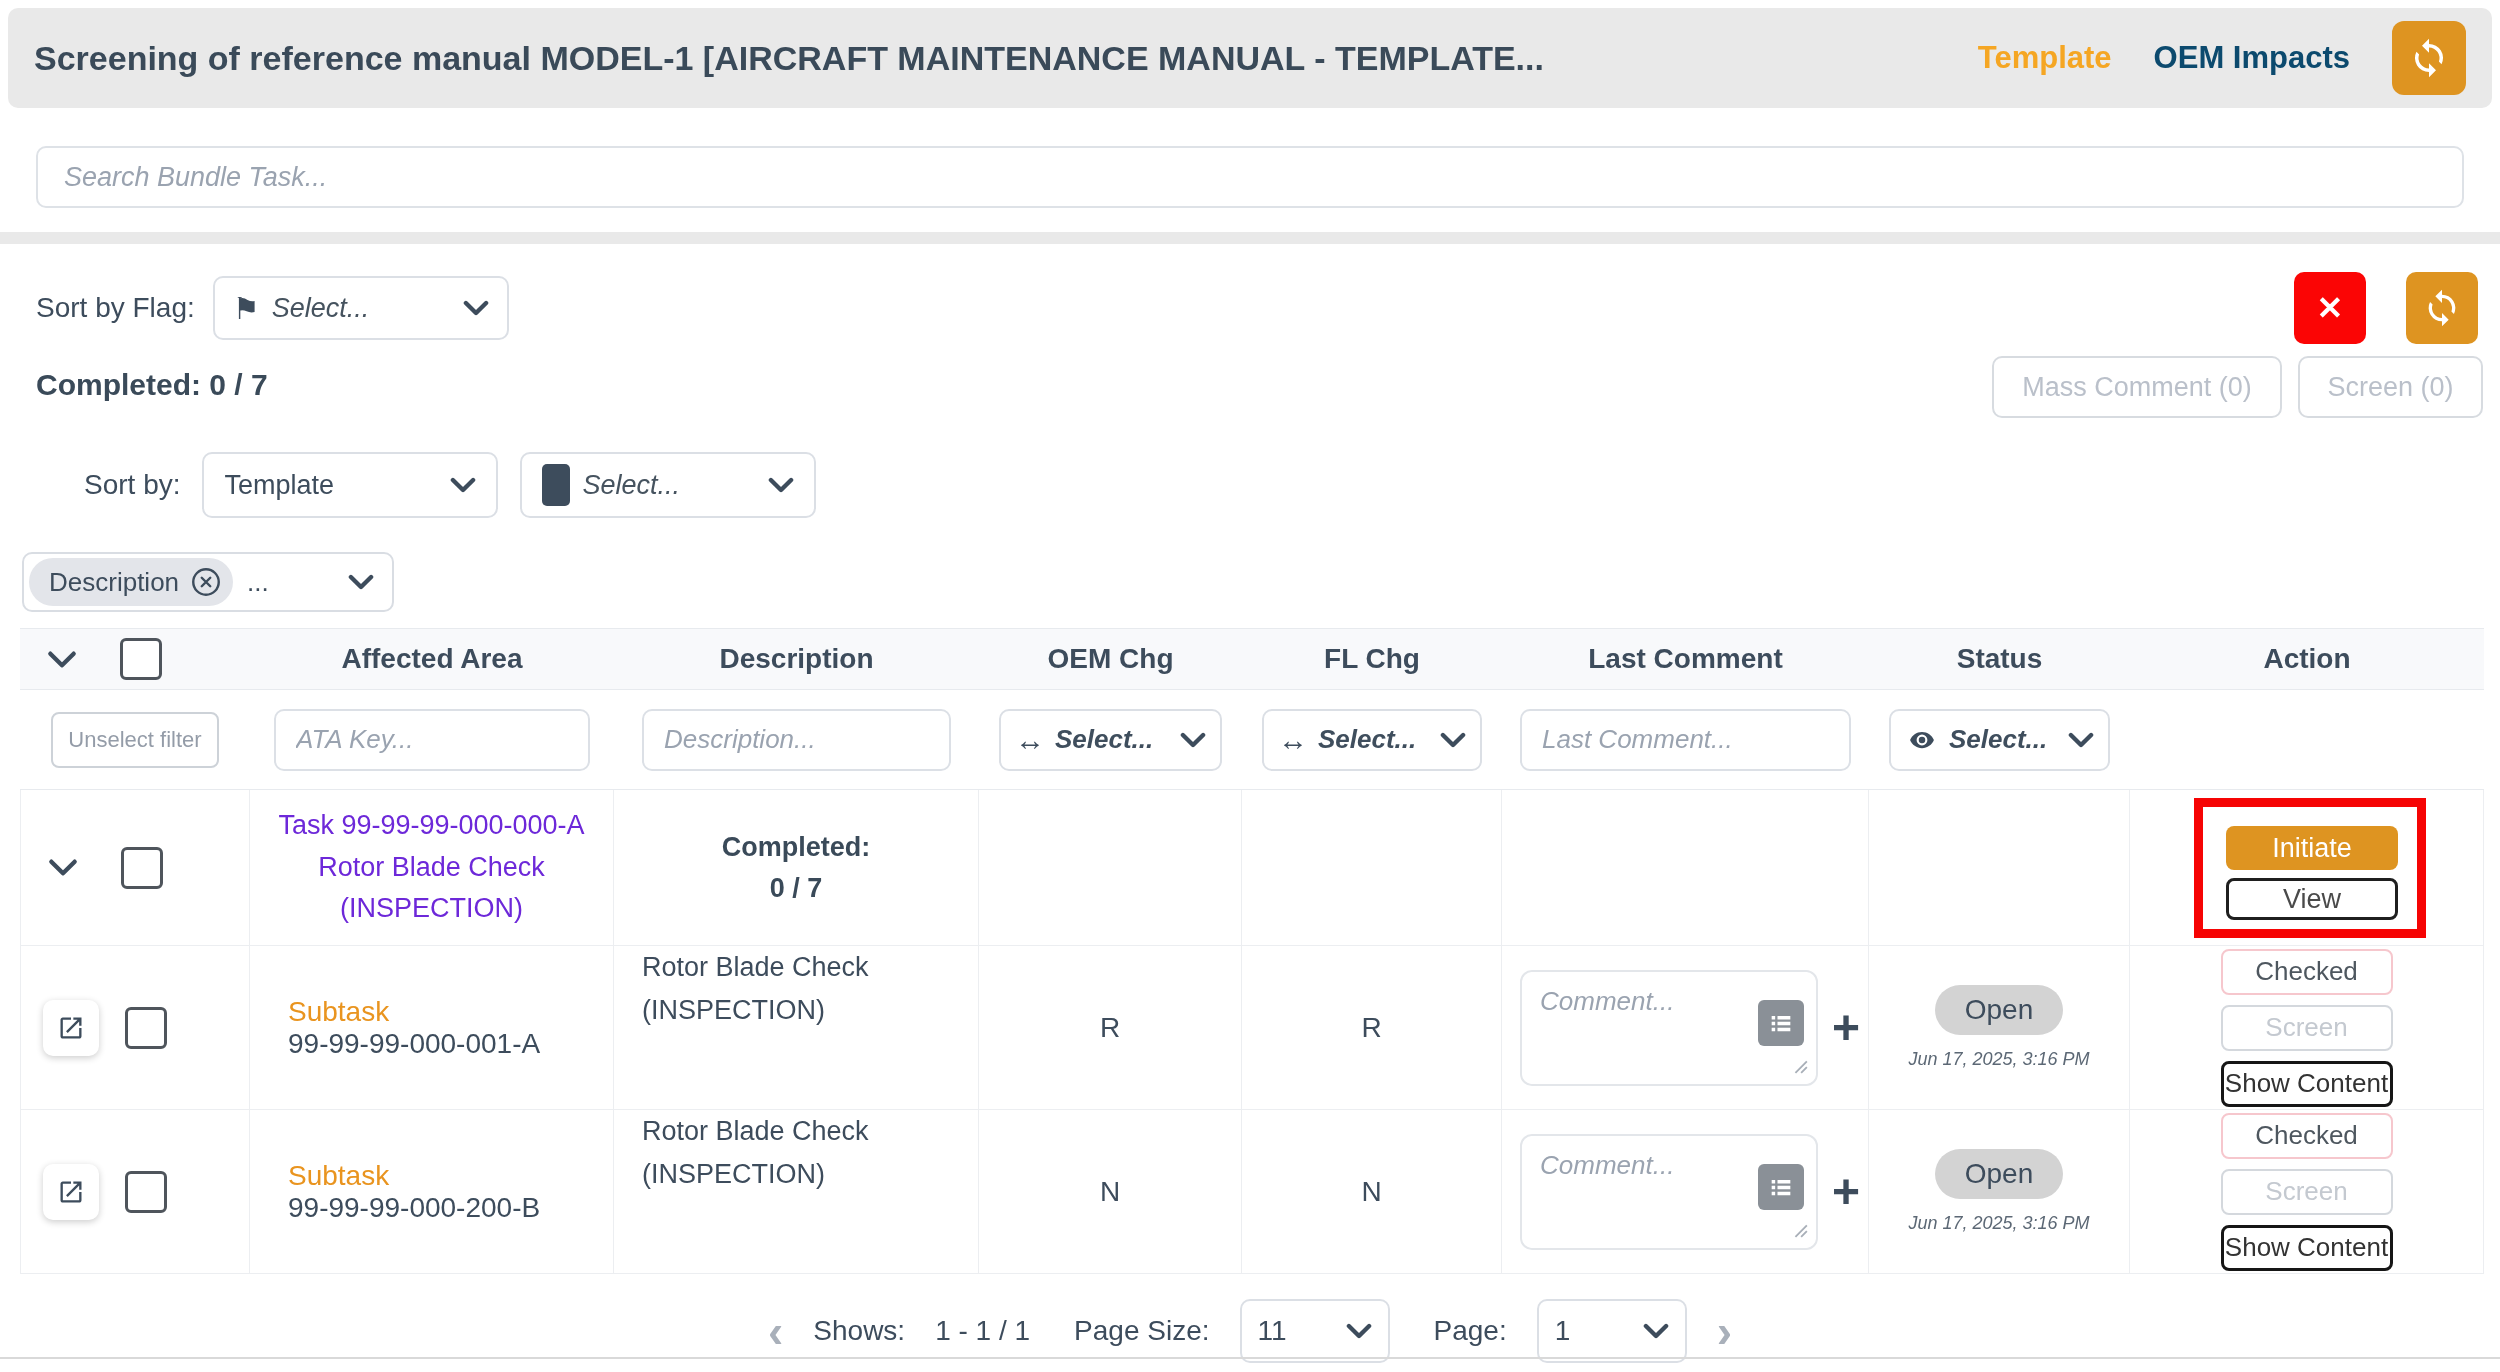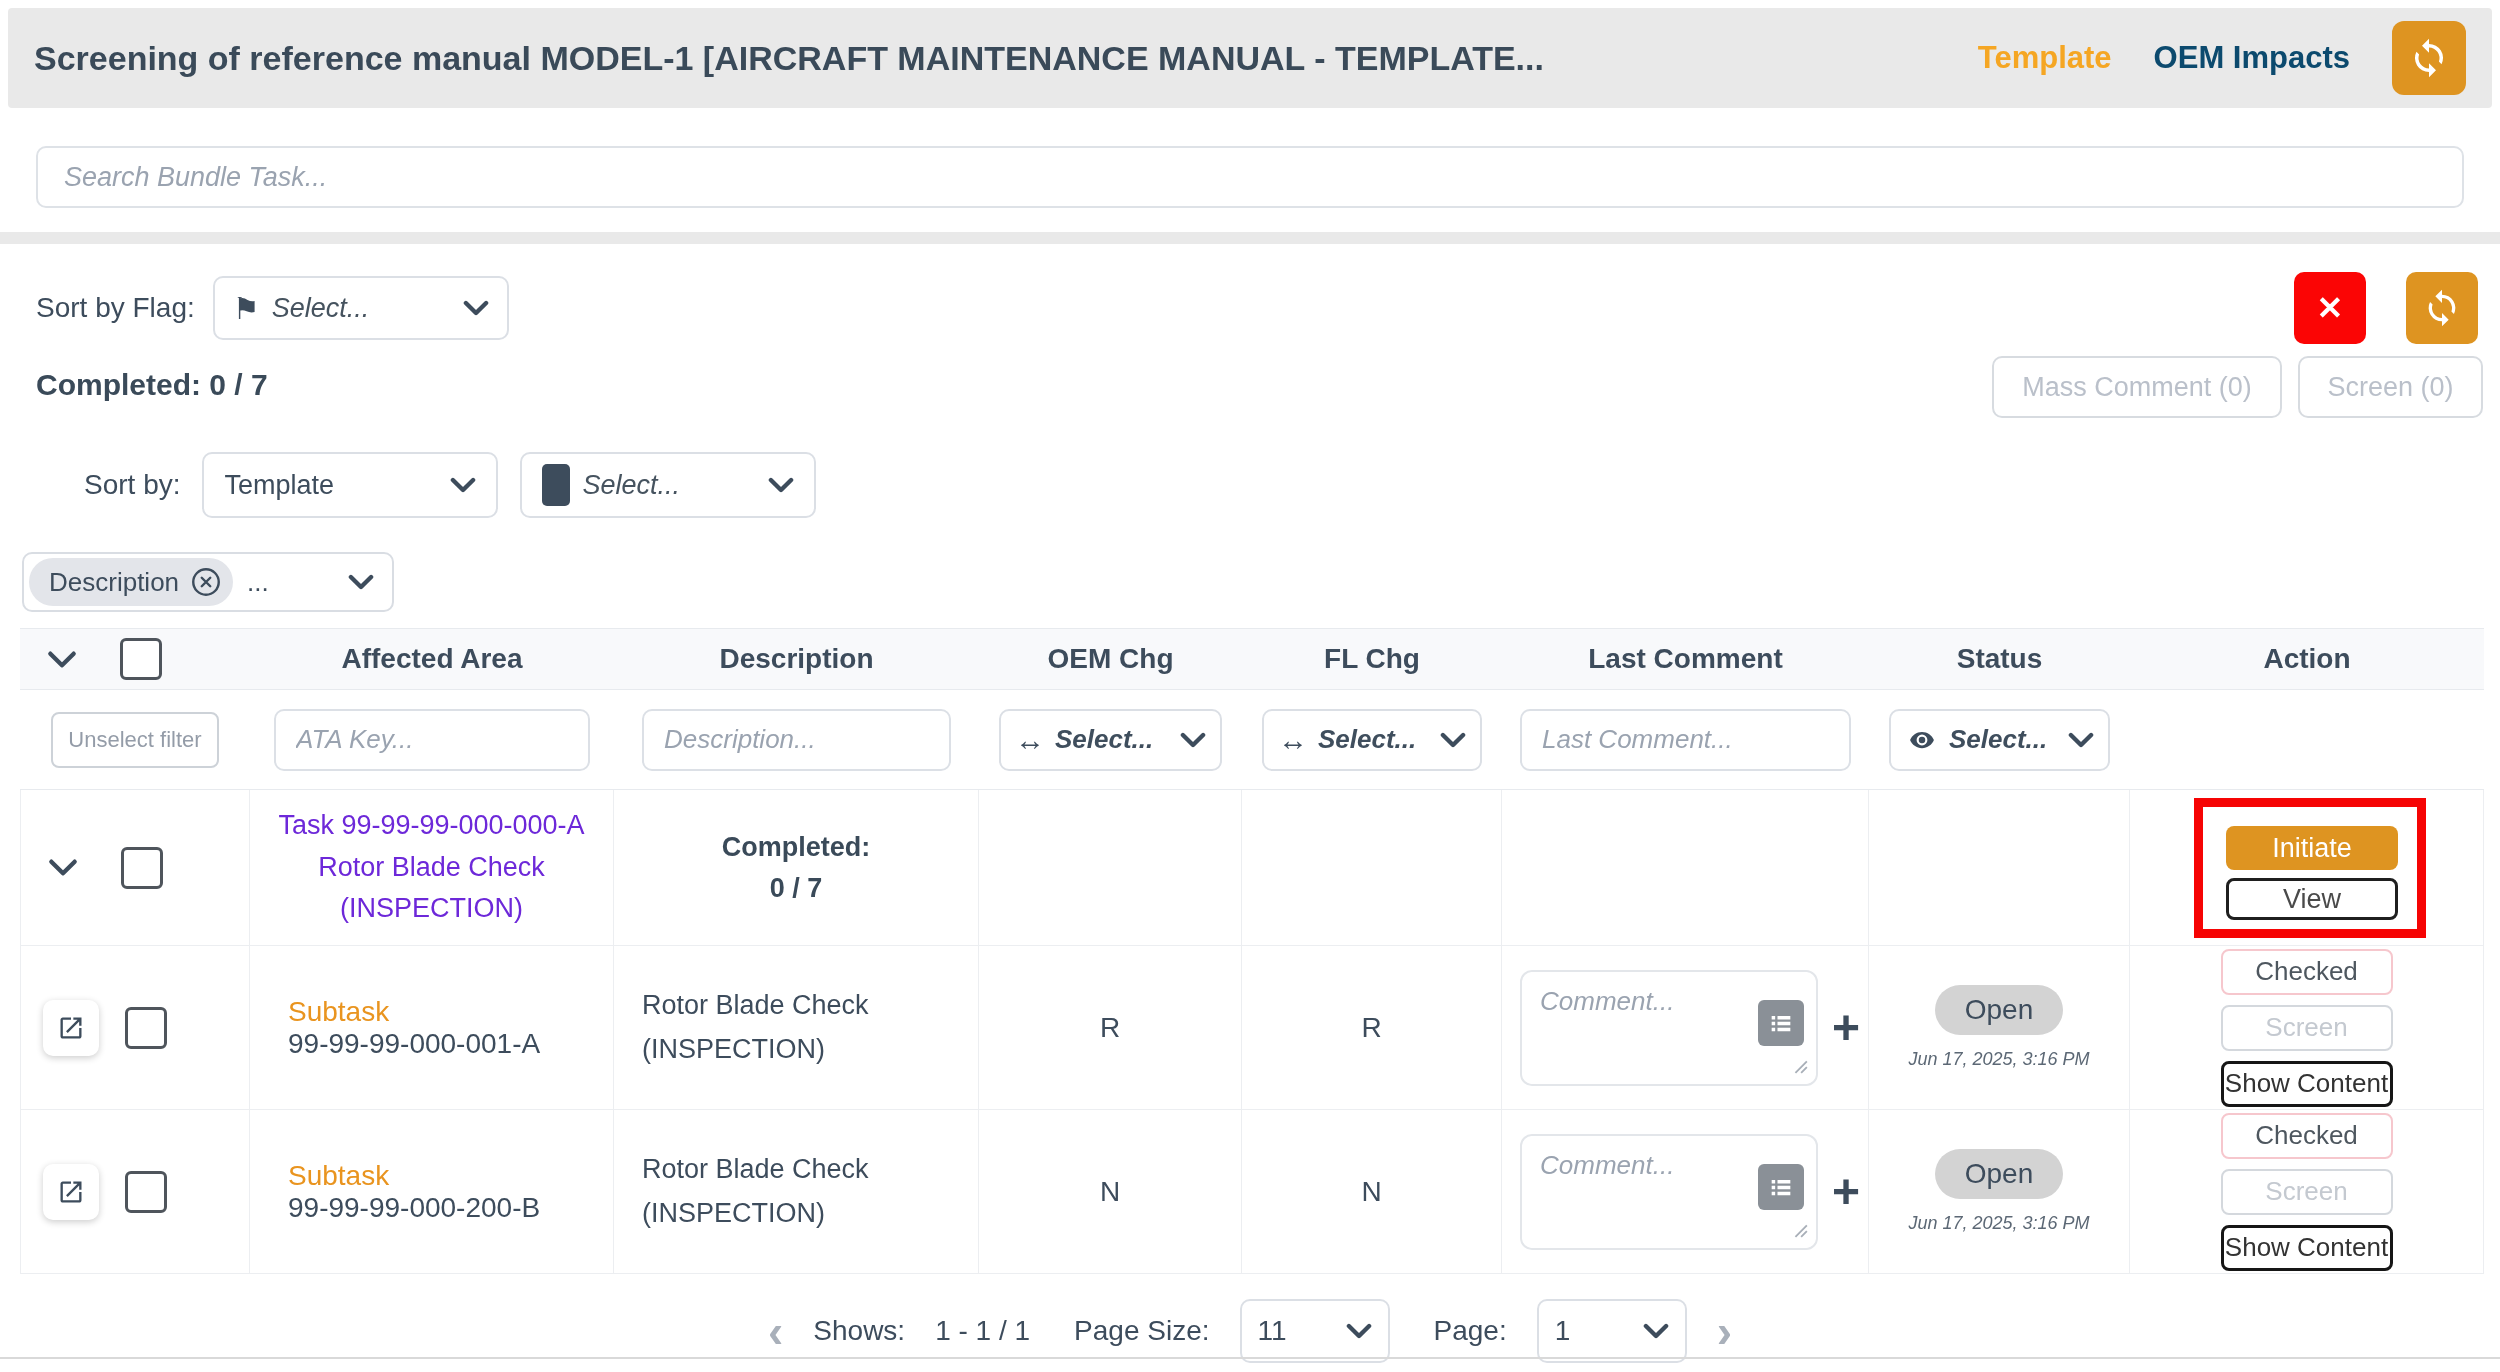--- a/index.html
+++ b/index.html
@@ -4,21 +4,21 @@
 <style>
   * { margin:0; padding:0; box-sizing:border-box; }
   html,body { background:#ffffff; }
   .page {
     position:relative; width:2500px; height:1372px; overflow:hidden;
     font-family:"Liberation Sans", sans-serif; color:#3D4C5C; background:#fff;
   }
   
   .topbar {
     position:absolute; left:8px; top:8px; right:8px; height:100px;
-    background:#E9E9E9; border-radius:4px;
+    background:#E9E9E9; border-radius:10px;
     display:flex; align-items:center; padding:0 26px; gap:42px;
   }
   .topbar-title { flex:1; font-size:34px; font-weight:700; color:#3A4A59; white-space:nowrap; overflow:hidden; }
   .template-link { font-size:31px; font-weight:700; color:#F5A623; cursor:pointer; }
   .oem-link { font-size:31px; font-weight:700; color:#0c4a6e; cursor:pointer; }
   .btn-sq { display:flex; align-items:center; justify-content:center; cursor:pointer; border:none; }
   .btn-refresh-top { width:74px; height:74px; border-radius:12px; background:#DE9421; }
   
   .search-wrap { position:absolute; left:36px; top:146px; right:36px; height:62px; }
   .search-wrap input {
@@ -98,21 +98,21 @@
   .btn-initiate { position:absolute; left:96px; top:36px; width:172px; height:44px; background:#DE9421; border:none; border-radius:8px;
                   color:#fff; font-family:"Liberation Sans",sans-serif; font-size:27px; }
   .btn-view { position:absolute; left:96px; top:88px; width:172px; height:42px; background:#fff; border:3px solid #1F1F1F; border-radius:8px;
               color:#4A4A4A; font-family:"Liberation Sans",sans-serif; font-size:27px; }
   .sub-lead { display:flex; align-items:center; padding-left:22px; gap:26px; }
   .extlink-btn { width:56px; height:56px; background:#fff; border:none; border-radius:10px; box-shadow:0 2px 7px rgba(0,0,0,.2); }
   .extlink-btn svg { width:28px; height:28px; }
   .sub-id { display:flex; flex-direction:column; justify-content:center; padding-left:38px; }
   .sub-label { font-size:28px; color:#E9941F; }
   .sub-code { font-size:28px; color:#3D4C5C; }
-  .sub-desc { display:flex; align-items:center; padding-left:28px; }
+  .sub-desc { display:flex; align-items:flex-start; padding-left:28px; }
   .sub-desc span { font-size:27px; line-height:1.6; max-width:300px; color:#3D4C5C; }
   .chg-val { font-size:28px; color:#3D4C5C; }
   .comment-cell { display:flex; align-items:center; padding-left:18px; }
   .comment-box { position:relative; width:298px; height:116px; border:2px solid #E3E6EA; border-radius:12px; background:#fff; }
   .comment-box textarea { width:100%; height:100%; border:none; resize:none; border-radius:12px; outline:none;
       font-family:"Liberation Sans",sans-serif; font-size:26px; font-style:italic; color:#3D4C5C; padding:14px 60px 14px 18px; }
   .list-btn { position:absolute; right:12px; top:28px; width:46px; height:46px; background:#8A9097; border:none; border-radius:6px; }
   .list-btn svg { width:28px; height:28px; }
   .grip { position:absolute; right:8px; bottom:6px; }
   .plus-ic { font-size:48px; font-weight:900; color:#3D4C5C; margin-left:14px; cursor:pointer; line-height:1; }

